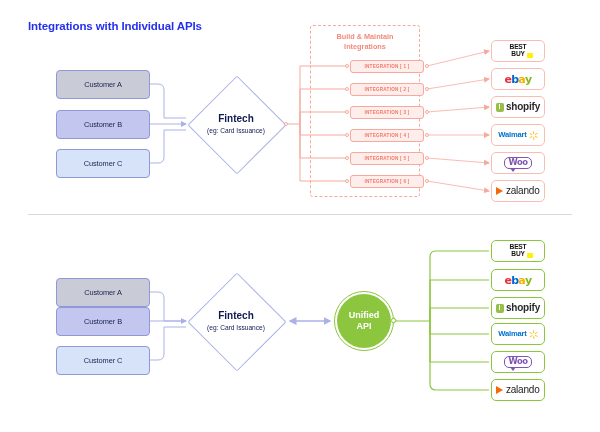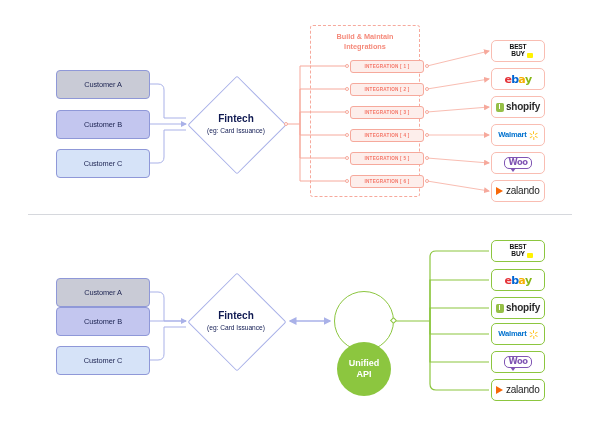--- a/index.html
+++ b/index.html
@@ -150,33 +150,33 @@
   .unified-ring{
     position:absolute;left:0;top:0;width:60px;height:60px;
     border-radius:50%;border:1.4px solid #8cc63f;box-sizing:border-box;
   }
   .unified-core{
     position:absolute;left:3px;top:3px;width:54px;height:54px;
     border-radius:50%;background:#8cc63f;
     display:flex;flex-direction:column;align-items:center;justify-content:center;
     color:#ffffff;font-size:9px;font-weight:bold;line-height:1.25;text-align:center;
     box-sizing:border-box;
-    margin-top:48px;
   }
   .green-port{
     position:absolute;width:5px;height:5px;background:#ffffff;
     border:1px solid #8cc63f;transform:rotate(45deg);box-sizing:border-box;
   }
   svg.wires{position:absolute;left:0;top:0;width:600px;height:432px;overflow:visible;}
 </style>
 </head>
 <body>
 
 <div class="stage">
 
+  <div class="section-title" id="title-top">Integrations with Individual APIs</div>
 
   <div class="divider"></div>
 
 
   <svg class="wires">
     <defs>
       <marker id="ar-p" markerWidth="6" markerHeight="6" refX="5" refY="3" orient="auto">
         <path d="M0,0 L6,3 L0,6 z" fill="#a9b1e8"></path>
       </marker>
       <marker id="ar-pl" markerWidth="6" markerHeight="6" refX="1" refY="3" orient="auto">

